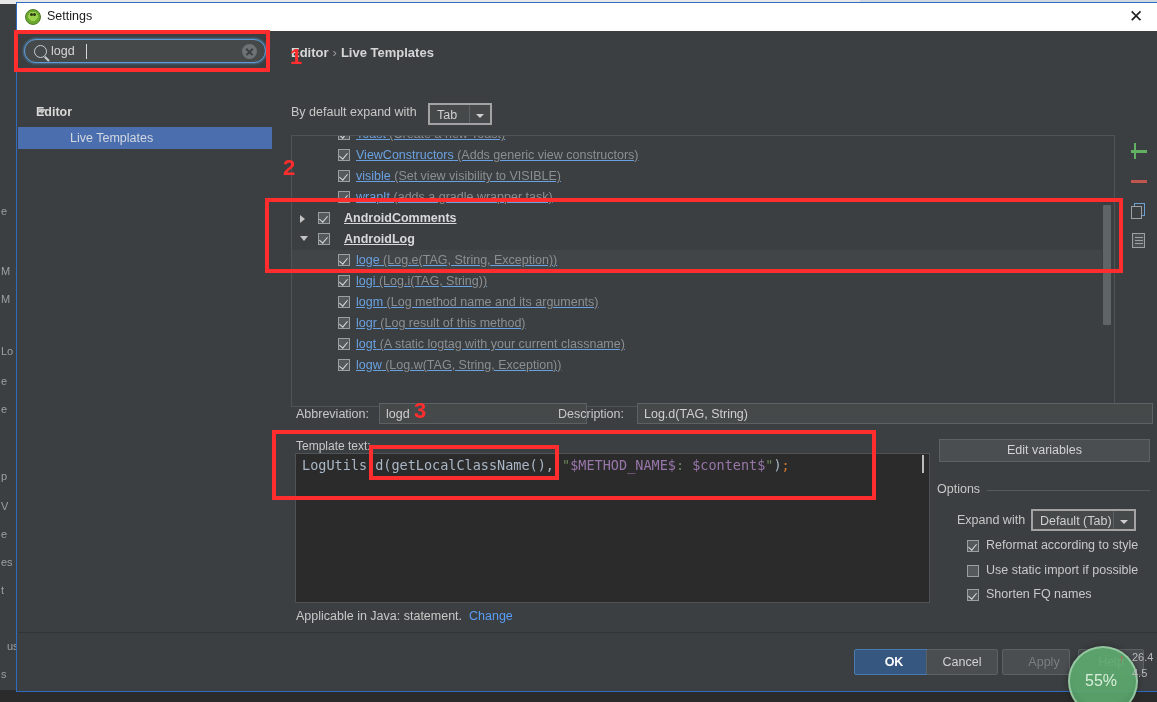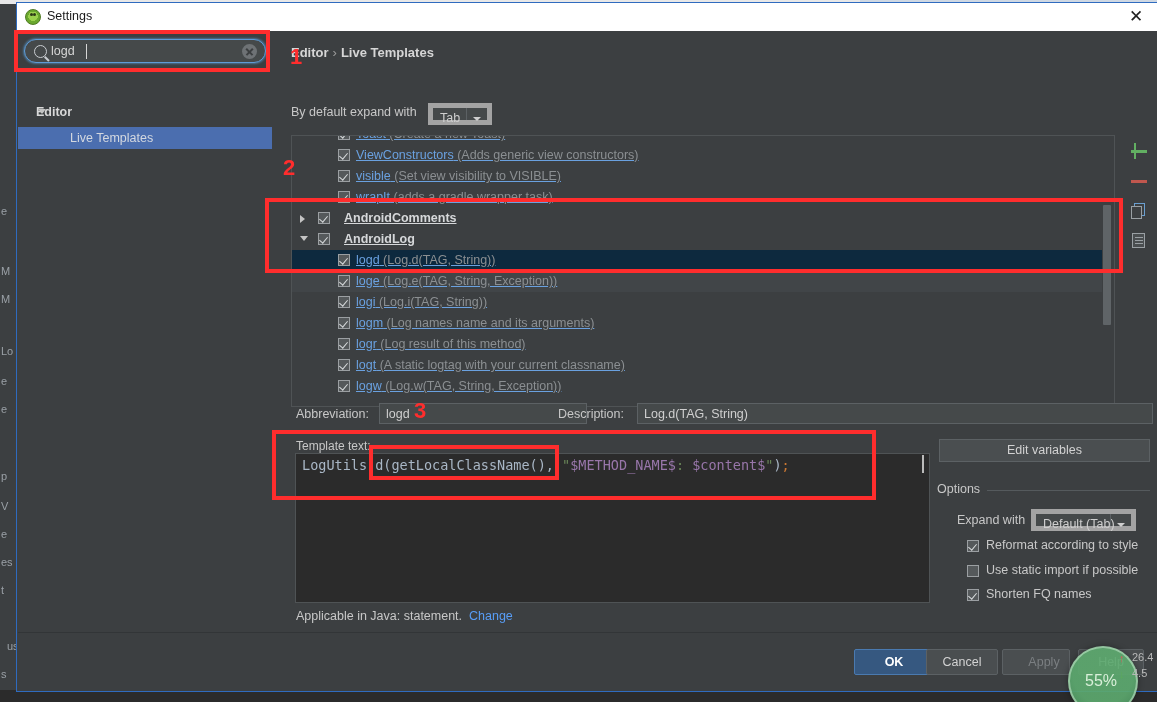--- a/index.html
+++ b/index.html
@@ -52,21 +52,21 @@
   .tree-node{position:absolute;height:22px;line-height:22px;font-size:12.5px;}
   .tree-editor{left:0;top:70px;width:254px;color:#d8d8d8;font-weight:bold;padding-left:18px;box-sizing:border-box;}
   .tri-down{position:absolute;left:20px;top:8px;width:0;height:0;border-left:4.5px solid transparent;border-right:4.5px solid transparent;border-top:5px solid #c4c4c4;}
   .tree-leaf{left:0;top:96px;width:254px;background:#4b6eaf;color:#d3d8e0;padding-left:52px;box-sizing:border-box;}
 
   
   .right-panel{position:absolute;left:256px;top:28px;width:884px;height:601px;background:#3c3f41;}
   .breadcrumb{position:absolute;left:18px;top:14px;font-size:13px;color:#d6d6d6;font-weight:bold;}
   .breadcrumb .sep{color:#9a9a9a;font-weight:normal;padding:0 4px;}
   .expandrow{position:absolute;left:18px;top:74px;font-size:12.5px;color:#c8c8c8;}
-  .combo{position:absolute;display:inline-block;height:22px;box-sizing:border-box;border:5px solid #a3a3a3;background:#45494a;}
+  .combo{position:absolute;display:inline-block;height:22px;box-sizing:border-box;border:2px solid #a3a3a3;background:#45494a;}
   .combo .val{position:absolute;left:7px;top:3px;font-size:12.5px;color:#cfcfcf;}
   .combo .arrowbox{position:absolute;right:0;top:0;width:20px;height:100%;border-left:1px solid #5c6164;}
   .combo .arrow{position:absolute;left:6px;top:9px;width:0;height:0;border-left:4px solid transparent;border-right:4px solid transparent;border-top:4.5px solid #cfcfcf;}
   .combo-expand{left:155px;top:72px;width:64px;}
 
   
   .list-box{position:absolute;left:18px;top:104px;width:824px;height:272px;background:#3c3f41;border:1px solid #4f5355;box-sizing:border-box;overflow:hidden;}
   .list-inner{position:absolute;left:0;top:-12px;width:810px;}
   .row{position:relative;height:21px;line-height:21px;white-space:nowrap;font-size:12.5px;}
   .row .cb{position:absolute;top:4px;width:12px;height:12px;box-sizing:border-box;border:1px solid #9b9fa2;background:#55595b;}
@@ -238,35 +238,31 @@
             <div class="row grp ind-grp">
               <span class="tri tri-r"></span>
               <span class="cb"></span>
               <span class="nm">AndroidComments</span>
             </div>
             <div class="row grp ind-grp">
               <span class="tri tri-d"></span>
               <span class="cb"></span>
               <span class="nm">AndroidLog</span>
             </div>
-            <div class="row tpl ind-tpl sel">
-              <span class="cb"></span>
-              <span class="nm">logd<span class="ds"> (Log.d(TAG, String))</span></span>
-            </div>
             <div class="row tpl ind-tpl alt">
               <span class="cb"></span>
               <span class="nm">loge<span class="ds"> (Log.e(TAG, String, Exception))</span></span>
             </div>
             <div class="row tpl ind-tpl">
               <span class="cb"></span>
               <span class="nm">logi<span class="ds"> (Log.i(TAG, String))</span></span>
             </div>
             <div class="row tpl ind-tpl">
               <span class="cb"></span>
-              <span class="nm">logm<span class="ds"> (Log names name and its arguments)</span></span>
+              <span class="nm">logm<span class="ds"> (Log method name and its arguments)</span></span>
             </div>
             <div class="row tpl ind-tpl">
               <span class="cb"></span>
               <span class="nm">logr<span class="ds"> (Log result of this method)</span></span>
             </div>
             <div class="row tpl ind-tpl">
               <span class="cb"></span>
               <span class="nm">logt<span class="ds"> (A static logtag with your current classname)</span></span>
             </div>
             <div class="row tpl ind-tpl">

